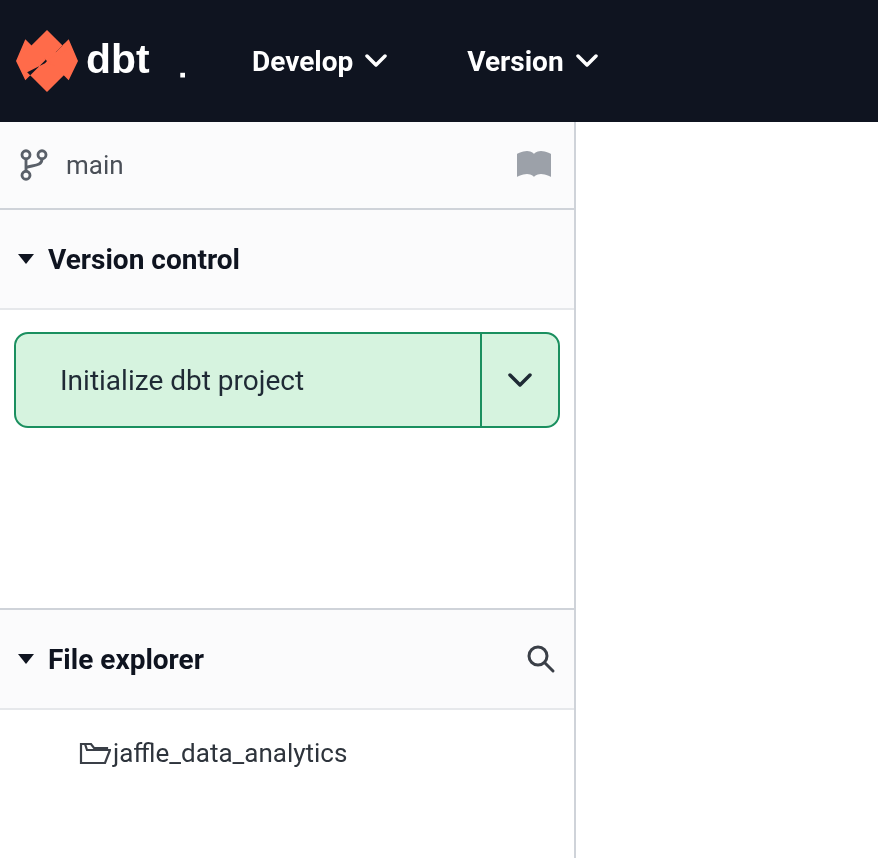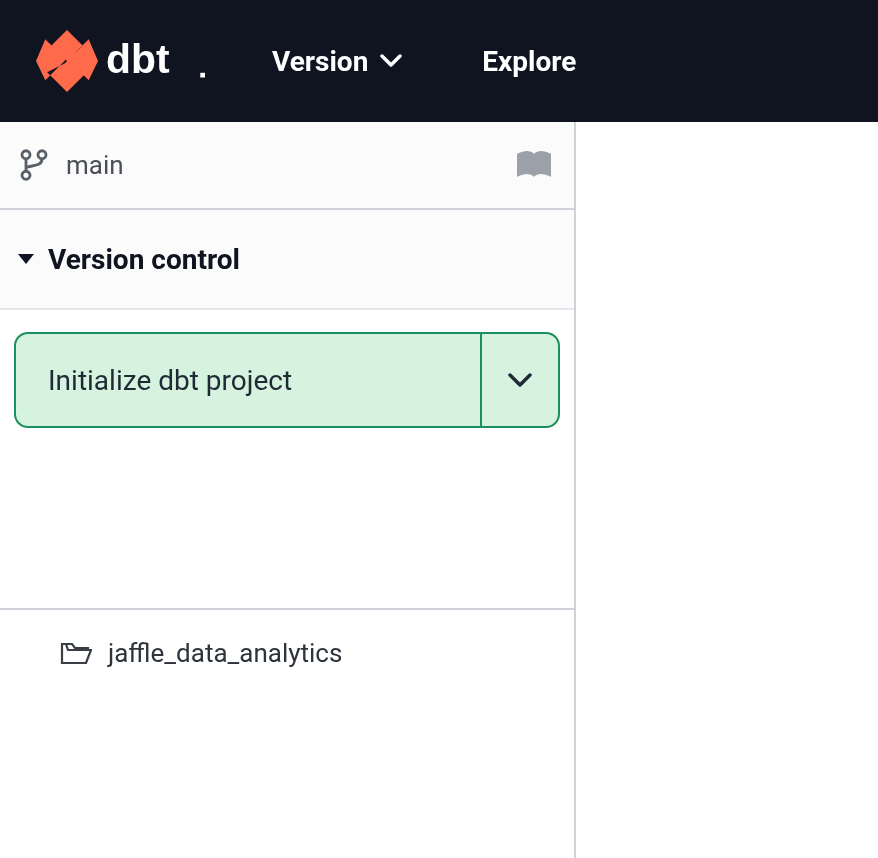--- a/index.html
+++ b/index.html
@@ -12,21 +12,21 @@
       width: 878px;
       height: 858px;
       overflow: hidden;
       background: #fff;
     }
     .header {
       background: #0f1420;
       height: 122px;
       display: flex;
       align-items: center;
-      padding: 0 36px;
+      padding: 0 16px;
       gap: 56px;
     }
     .logo-wrap {
       display: flex;
       align-items: center;
       gap: 8px;
     }
     .nav {
       display: flex;
       align-items: center;
@@ -103,38 +103,38 @@
       height: 96px;
       border: 2px solid #1a8f5f;
       border-radius: 14px;
       overflow: hidden;
       background: #d6f3df;
     }
     .init-btn-main {
       flex: 1;
       display: flex;
       align-items: center;
-      padding: 0 32px;
+      padding: 0 44px;
       font-size: 28px;
       color: #1f2a35;
       cursor: pointer;
     }
     .init-btn-drop {
       width: 78px;
       border-left: 2px solid #1a8f5f;
       display: flex;
       align-items: center;
       justify-content: center;
       cursor: pointer;
     }
     .file-row {
       display: flex;
       align-items: center;
-      gap: 16px;
-      padding: 28px 20px 28px 60px;
+      gap: 2px;
+      padding: 28px 20px 28px 79px;
       font-size: 26px;
       color: #2e343c;
       cursor: pointer;
     }
     .caret-down-small {
       width: 0;
       height: 0;
       border-left: 8px solid transparent;
       border-right: 8px solid transparent;
       border-top: 10px solid #0f1420;
@@ -149,27 +149,30 @@
       <path d="M50 10 C60 10 70 20 70 30 L90 30 C90 40 80 50 70 50 L70 70 C60 70 50 60 50 50 L30 50 C30 40 40 30 50 30 Z" fill="#ff6b4a" transform="rotate(45 50 50)"></path>
       <path d="M15 15 L48 48 L15 81 L0 50 Z M85 15 L52 48 L85 81 L100 50 Z M50 0 L82 32 L50 48 L18 32 Z M50 100 L82 68 L50 52 L18 68 Z" fill="#ff6b4a"></path>
     </svg>
     <svg width="110" height="48" viewBox="0 0 140 58">
       <text x="0" y="44" font-family="Arial, sans-serif" font-size="52" font-weight="900" fill="#ffffff">dbt</text>
       <rect x="120" y="44" width="6" height="6" fill="#ffffff"></rect>
     </svg>
   </div>
   <div class="nav">
     <div class="nav-item">
+      <span>Develop</span>
+      <svg width="22" height="14" viewBox="0 0 22 14">
+        <path d="M2 2 L11 11 L20 2" stroke="#ffffff" stroke-width="3.5" fill="none" stroke-linecap="round" stroke-linejoin="round"></path>
+      </svg>
+    </div>
+    <div class="nav-item">
       <span>Version</span>
       <svg width="22" height="14" viewBox="0 0 22 14">
         <path d="M2 2 L11 11 L20 2" stroke="#ffffff" stroke-width="3.5" fill="none" stroke-linecap="round" stroke-linejoin="round"></path>
       </svg>
-    </div>
-    <div class="nav-item">
-      <span>Explore</span>
     </div>
   </div>
 </div>
 
 <div class="main-area">
   <div class="sidebar">
 
     <div class="branch-row">
       <div class="branch-left">
         <svg width="28" height="32" viewBox="0 0 24 28">
@@ -200,20 +203,30 @@
           <span>Initialize dbt project</span>
         </div>
         <div class="init-btn-drop">
           <svg width="26" height="16" viewBox="0 0 26 16">
             <path d="M3 3 L13 13 L23 3" stroke="#1f2a35" stroke-width="3.5" fill="none" stroke-linecap="round" stroke-linejoin="round"></path>
           </svg>
         </div>
       </div>
     </div>
 
+    <div class="section-header">
+      <div class="section-header-left">
+        <div class="caret-down-small"></div>
+        <div class="section-title">File explorer</div>
+      </div>
+      <svg width="30" height="30" viewBox="0 0 30 30">
+        <circle cx="12" cy="12" r="9" fill="none" stroke="#3a3f47" stroke-width="3"></circle>
+        <line x1="19" y1="19" x2="27" y2="27" stroke="#3a3f47" stroke-width="3" stroke-linecap="round"></line>
+      </svg>
+    </div>
 
     <div class="file-row">
       <svg width="32" height="26" viewBox="0 0 32 26">
         <path d="M2 4 L2 23 L26 23 L31 10 L8 10 L6 4 Z" fill="none" stroke="#3a3f47" stroke-width="2.2"></path>
         <path d="M2 4 L12 4 L15 8 L28 8 L28 10" fill="none" stroke="#3a3f47" stroke-width="2.2"></path>
       </svg>
       <span>jaffle_data_analytics</span>
     </div>
 
   </div>

